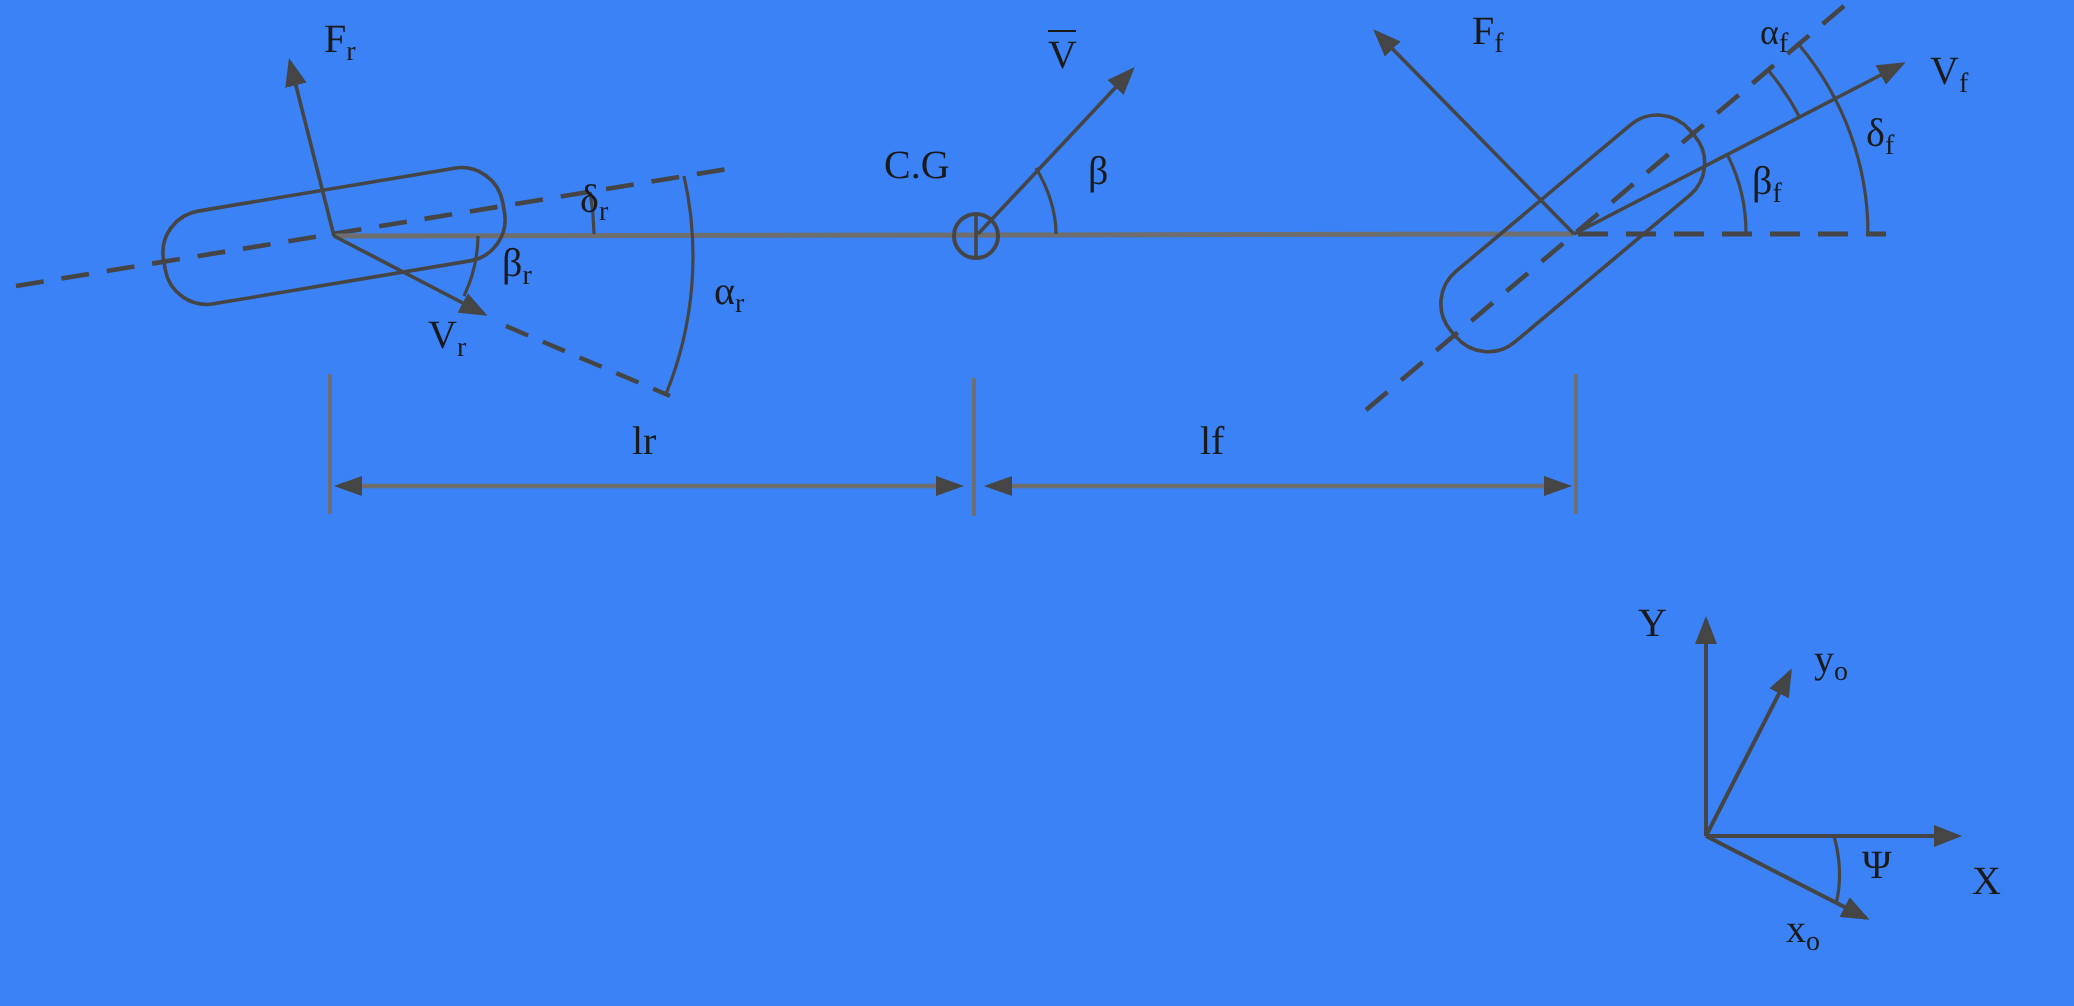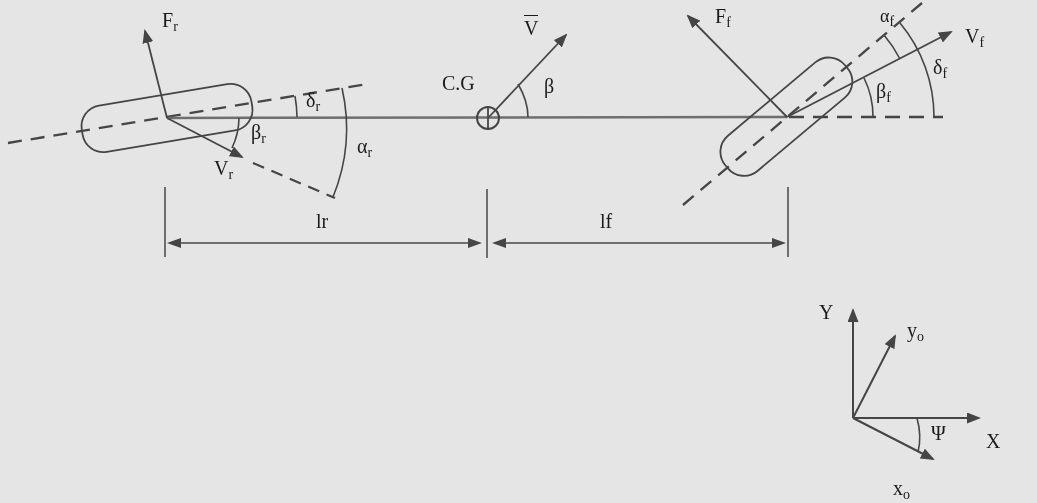--- a/index.html
+++ b/index.html
@@ -1,17 +1,17 @@
 <!DOCTYPE html>
 <html style="--ink: #454545; --axle: #6e6e6e; --text: #1a1a1a;"><head>
 <meta charset="utf-8">
 <style>
   html,body{margin:0;padding:0;background:#fff;}
   #stage{
-    position:relative;width:1037px;height:503px;background:#e5e5e5;overflow:hidden;
+    position:relative;width:1037px;height:503px;background:#3b82f6;overflow:hidden;
     font-family:"Liberation Serif","DejaVu Serif",serif;color:#1a1a1a;
   }
   svg{position:absolute;left:0;top:0;}
   .ink{stroke:var(--ink,#454545);fill:none;}
   .axle{stroke:var(--axle,#6e6e6e);fill:none;}
   .dim{stroke:var(--axle,#6e6e6e);fill:none;}
   .dimhead{fill:var(--ink,#454545);stroke:none;}
   marker polygon{fill:var(--ink,#454545);}
   .lbl{
     position:absolute;font-size:20px;line-height:1;white-space:nowrap;
@@ -84,47 +84,47 @@
     <line x1="853" y1="418" x2="933" y2="459" class="ink" stroke-width="2" marker-end="url(#ah)"></line>
     <path d="M 917 418 Q 922 436 918 452" class="ink" stroke-width="1.6"></path>
   </svg>
 
   <div class="lbl" style="left:162px;top:10px"><span>F</span><sub>r</sub></div>
 
   <div class="lbl" style="left:214px;top:158px"><span>V</span><sub>r</sub></div>
 
   <div class="lbl" style="left:251px;top:122px"><span>β</span><sub>r</sub></div>
 
-  <div class="lbl" style="left:306px;top:90px"><span>δ</span><sub>r</sub></div>
+  <div class="lbl" style="left:290px;top:90px"><span>δ</span><sub>r</sub></div>
 
   <div class="lbl" style="left:357px;top:136px"><span>α</span><sub>r</sub></div>
 
   <div class="lbl" style="left:316px;top:211px">lr</div>
 
   <div class="lbl" style="left:600px;top:211px">lf</div>
 
   <div class="lbl" style="left:442px;top:73px">C.G</div>
 
   <div class="lbl" style="left:524px;top:18px"><span class="overbar">V</span></div>
 
   <div class="lbl" style="left:544px;top:76px">β</div>
 
-  <div class="lbl" style="left:715px;top:6px"><span>F</span><sub>f</sub></div>
+  <div class="lbl" style="left:736px;top:6px"><span>F</span><sub>f</sub></div>
 
   <div class="lbl" style="left:965px;top:26px"><span>V</span><sub>f</sub></div>
 
   <div class="lbl" style="left:880px;top:7px;font-size:18px"><span>α</span><sub>f</sub></div>
 
   <div class="lbl" style="left:876px;top:81px"><span>β</span><sub>f</sub></div>
 
   <div class="lbl" style="left:933px;top:57px"><span>δ</span><sub>f</sub></div>
 
   <div class="lbl" style="left:819px;top:302px">Y</div>
 
   <div class="lbl" style="left:907px;top:320px"><span>y</span><sub>o</sub></div>
 
   <div class="lbl" style="left:986px;top:431px">X</div>
 
-  <div class="lbl" style="left:893px;top:478px"><span>x</span><sub>o</sub></div>
+  <div class="lbl" style="left:893px;top:455px"><span>x</span><sub>o</sub></div>
 
   <div class="lbl" style="left:931px;top:423px">Ψ</div>
 
 </div>
 
 </body></html>

